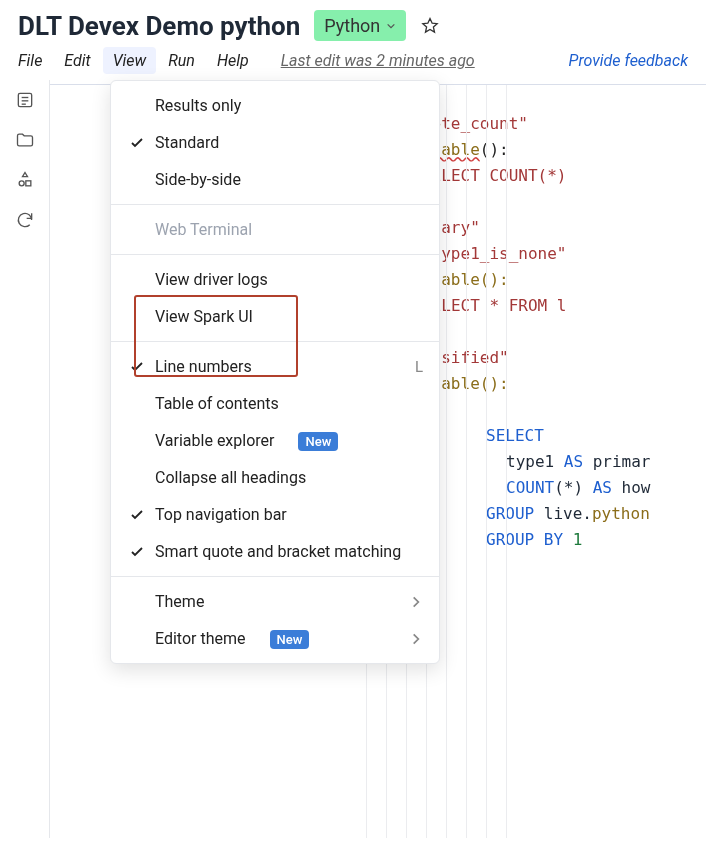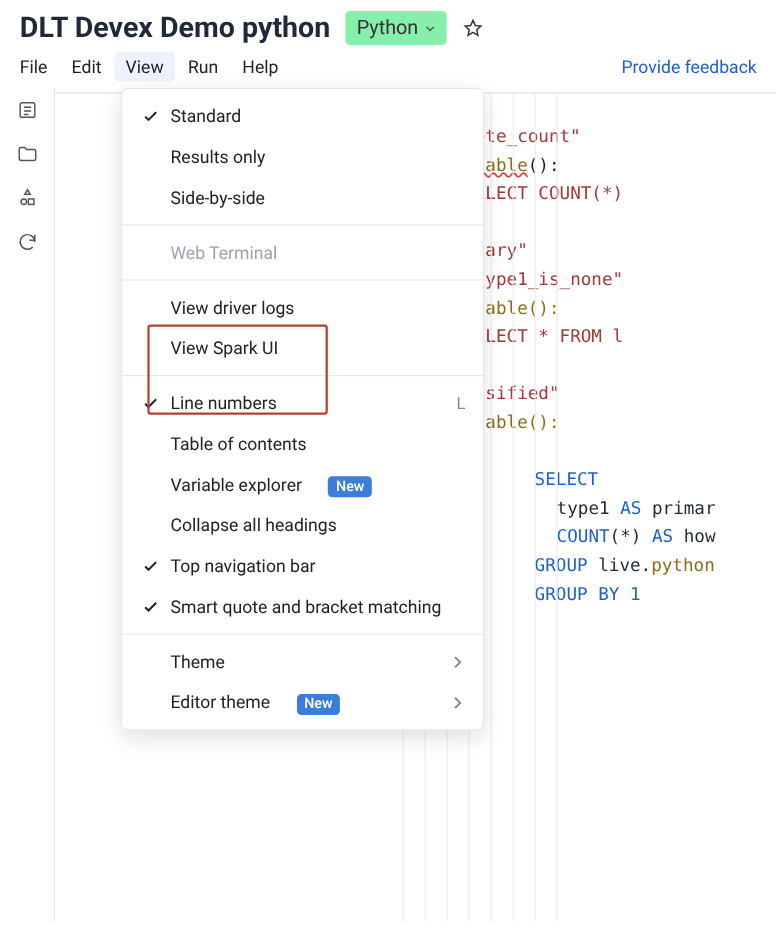--- a/index.html
+++ b/index.html
@@ -42,20 +42,21 @@
 .star-icon {
   width: 20px; height: 20px;
   cursor: pointer;
 }
 .menubar {
   display: flex;
   align-items: flex-start;
   gap: 22px;
   padding: 10px 0 10px 0;
   font-size: 16px;
+  font-style: italic;
 }
 .menubar .mi { cursor: pointer; color: #222; }
 .menubar .mi.active {
   background: #eef2ff;
   border-radius: 4px;
   padding: 4px 10px;
   margin: -4px -10px;
 }
 .last-edit {
   color: #666;
@@ -208,20 +209,21 @@
     <svg class="star-icon" viewBox="0 0 24 24">
         <path d="M12 3l2.6 5.6 6 .6-4.5 4.1 1.3 6-5.4-3.1-5.4 3.1 1.3-6L3.4 9.2l6-.6z" fill="none" stroke="#333" stroke-width="1.6"></path>
       </svg>
   </div>
   <div class="menubar">
     <span class="mi">File</span>
     <span class="mi">Edit</span>
     <span class="mi active">View</span>
     <span class="mi">Run</span>
     <span class="mi">Help</span>
+    <span class="last-edit">Last edit was 2 minutes ago</span>
     <span class="feedback">Provide feedback</span>
   </div>
 </div>
 
 <div class="body-area">
   <div class="left-rail">
     <svg class="rail-icon" viewBox="0 0 24 24">
         <rect x="4" y="4" width="16" height="16" rx="2" fill="none" stroke="currentColor" stroke-width="1.6"></rect>
         <line x1="8" y1="9" x2="16" y2="9" stroke="currentColor" stroke-width="1.6"></line>
         <line x1="8" y1="13" x2="16" y2="13" stroke="currentColor" stroke-width="1.6"></line>
@@ -274,33 +276,33 @@
     <div class="editor-row"><div class="gutter"></div><div class="codecell"><span style="padding-left:190px"><span>type1 </span><span class="tok-sql">AS</span><span> primar</span></span></div></div>
     <div class="editor-row"><div class="gutter"></div><div class="codecell"><span style="padding-left:190px"><span class="tok-sql">COUNT</span><span>(*) </span><span class="tok-sql">AS</span><span> how</span></span></div></div>
     <div class="editor-row"><div class="gutter">25</div><div class="codecell"><span style="padding-left:170px"><span class="tok-sql">GROUP</span><span> live.</span><span class="tok-def">python</span></span></div></div>
     <div class="editor-row"><div class="gutter">26</div><div class="codecell"><span style="padding-left:170px"><span class="tok-sql">GROUP BY</span><span class="tok-num"> 1</span></span></div></div>
 
   </div>
 </div>
 
 <div class="dropdown">
   <div class="dd-item">
+    <span class="dd-check"></span>
+    <span class="dd-label">Results only</span>
+  </div>
+  <div class="dd-item">
     <span class="dd-check">
         <svg viewBox="0 0 16 16">
           <path d="M3 8l3 3 7-7" fill="none" stroke="#222" stroke-width="1.8"></path>
         </svg>
       </span>
     <span class="dd-label">Standard</span>
   </div>
   <div class="dd-item">
     <span class="dd-check"></span>
-    <span class="dd-label">Results only</span>
-  </div>
-  <div class="dd-item">
-    <span class="dd-check"></span>
     <span class="dd-label">Side-by-side</span>
   </div>
   <div class="dd-sep"></div>
   <div class="dd-item disabled">
     <span class="dd-check"></span>
     <span class="dd-label">Web Terminal</span>
   </div>
   <div class="dd-sep"></div>
   <div class="dd-item">
     <span class="dd-check"></span>

